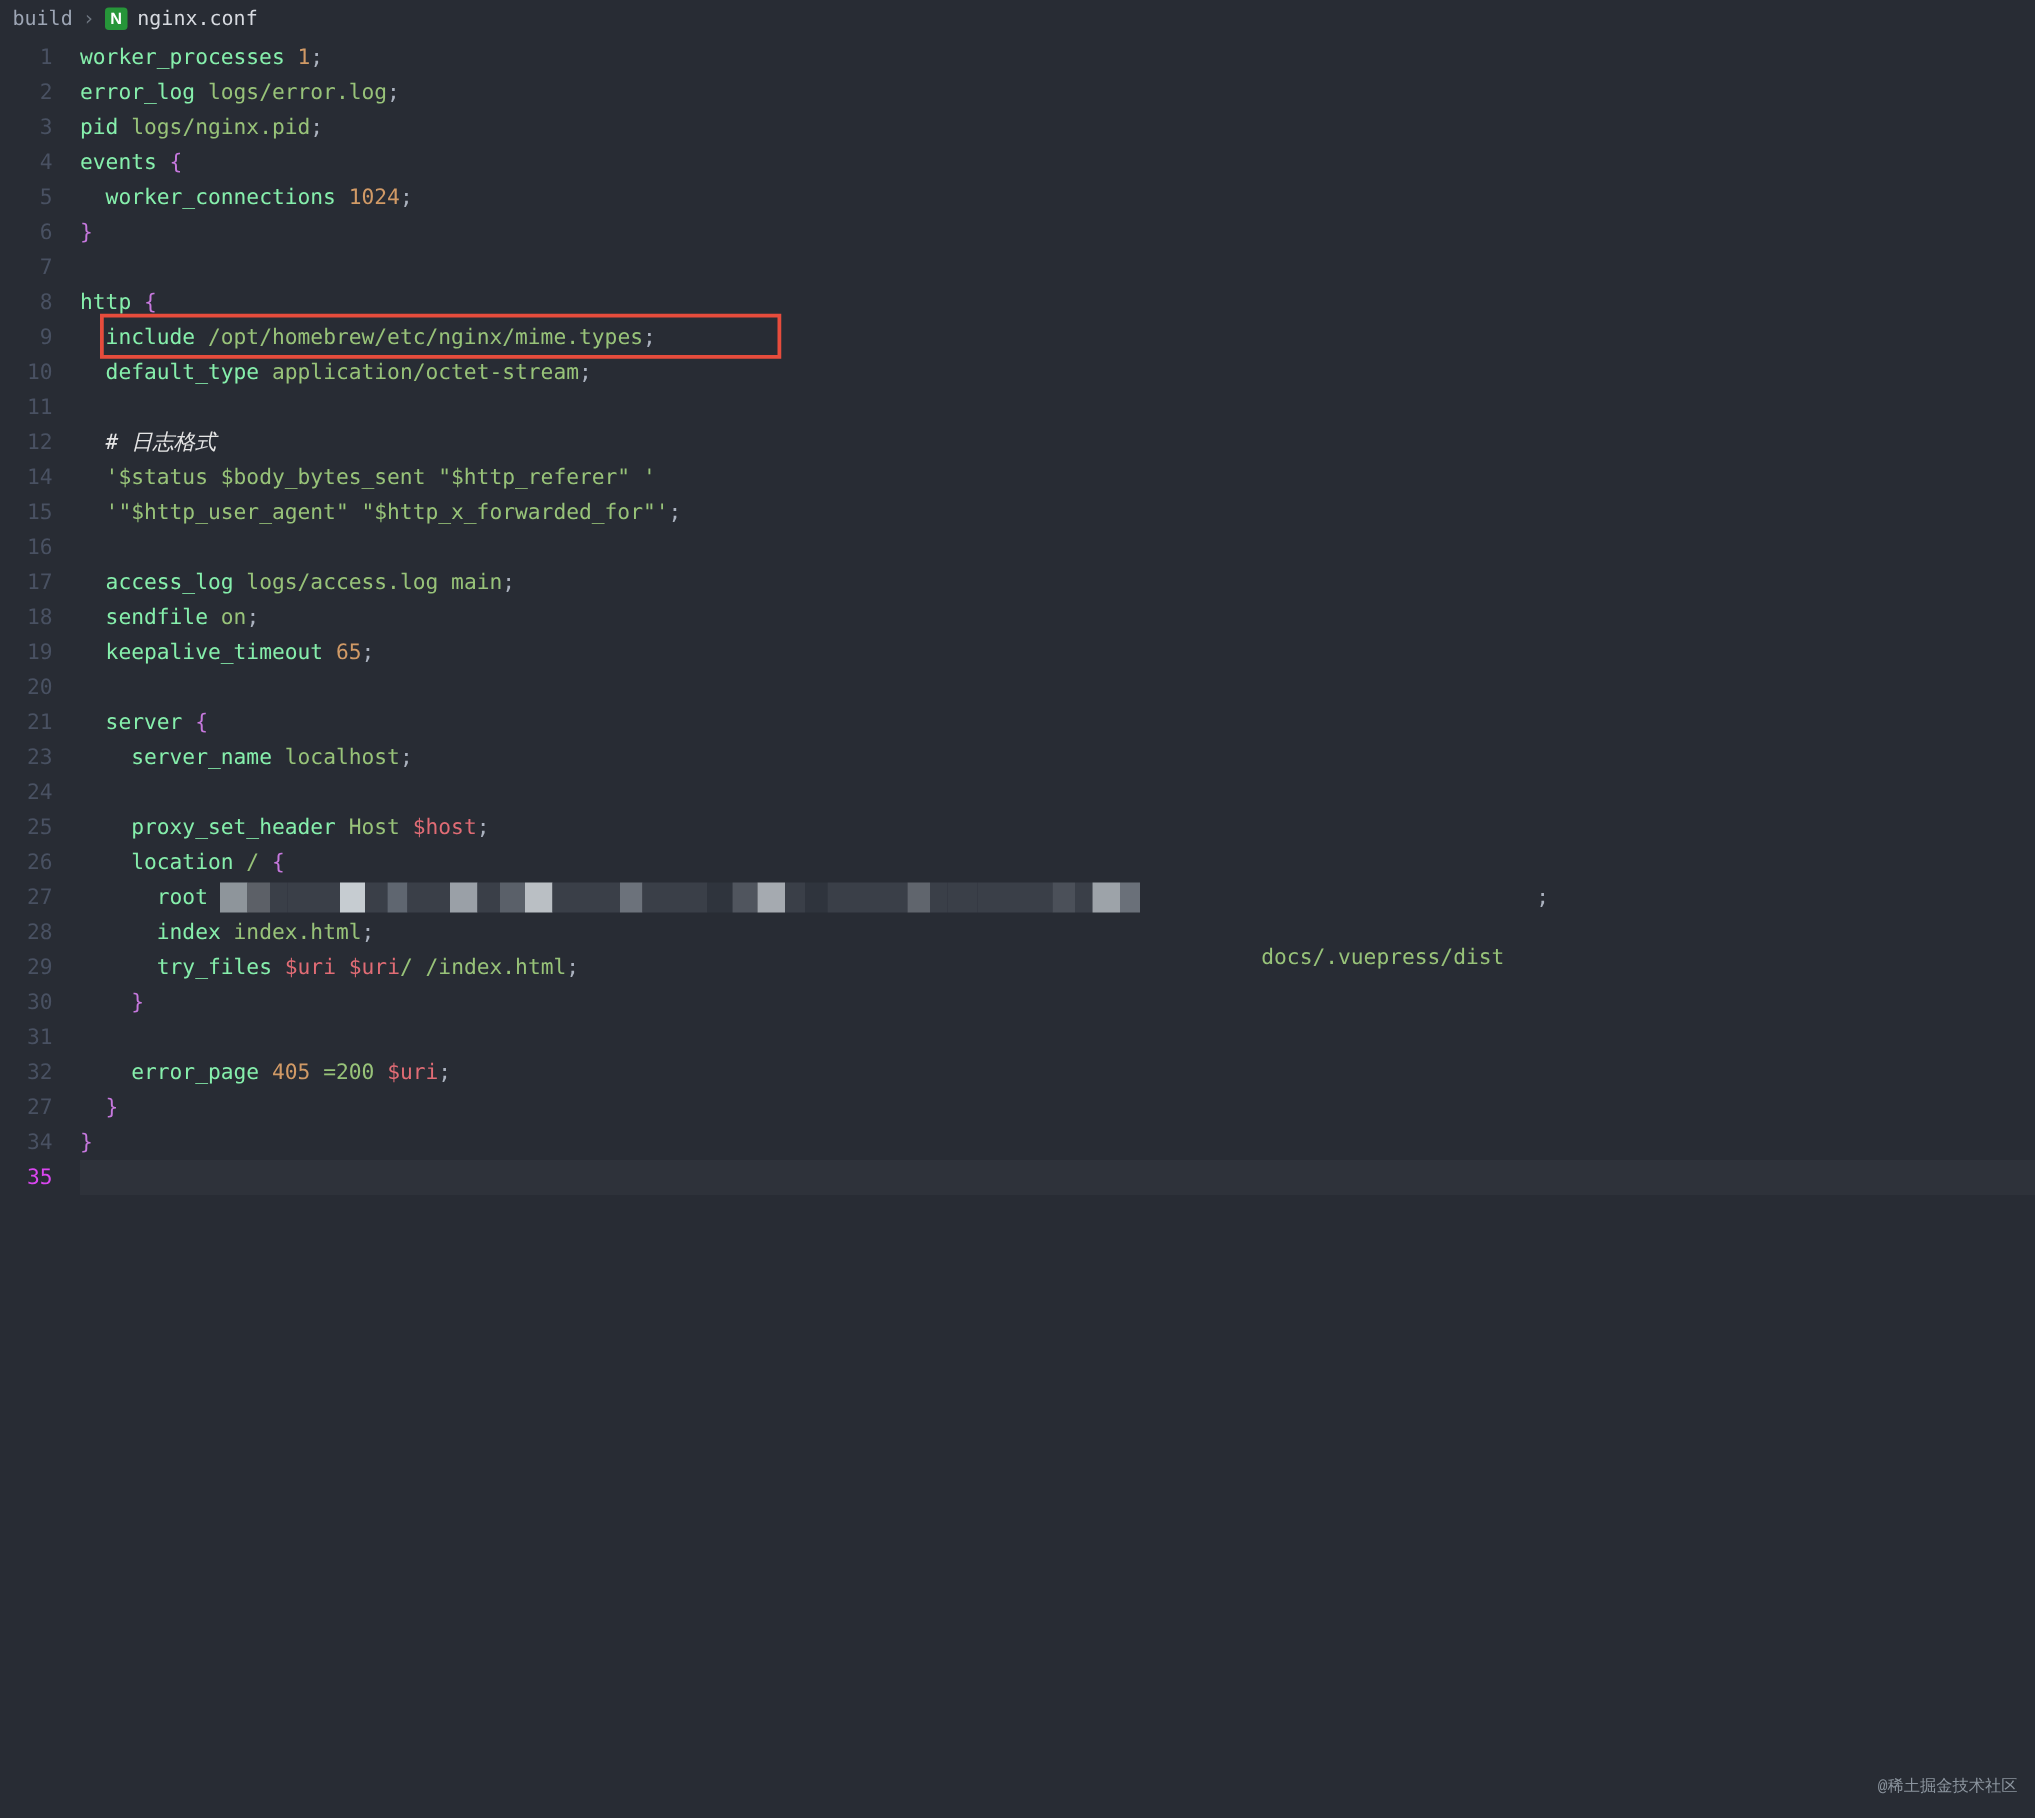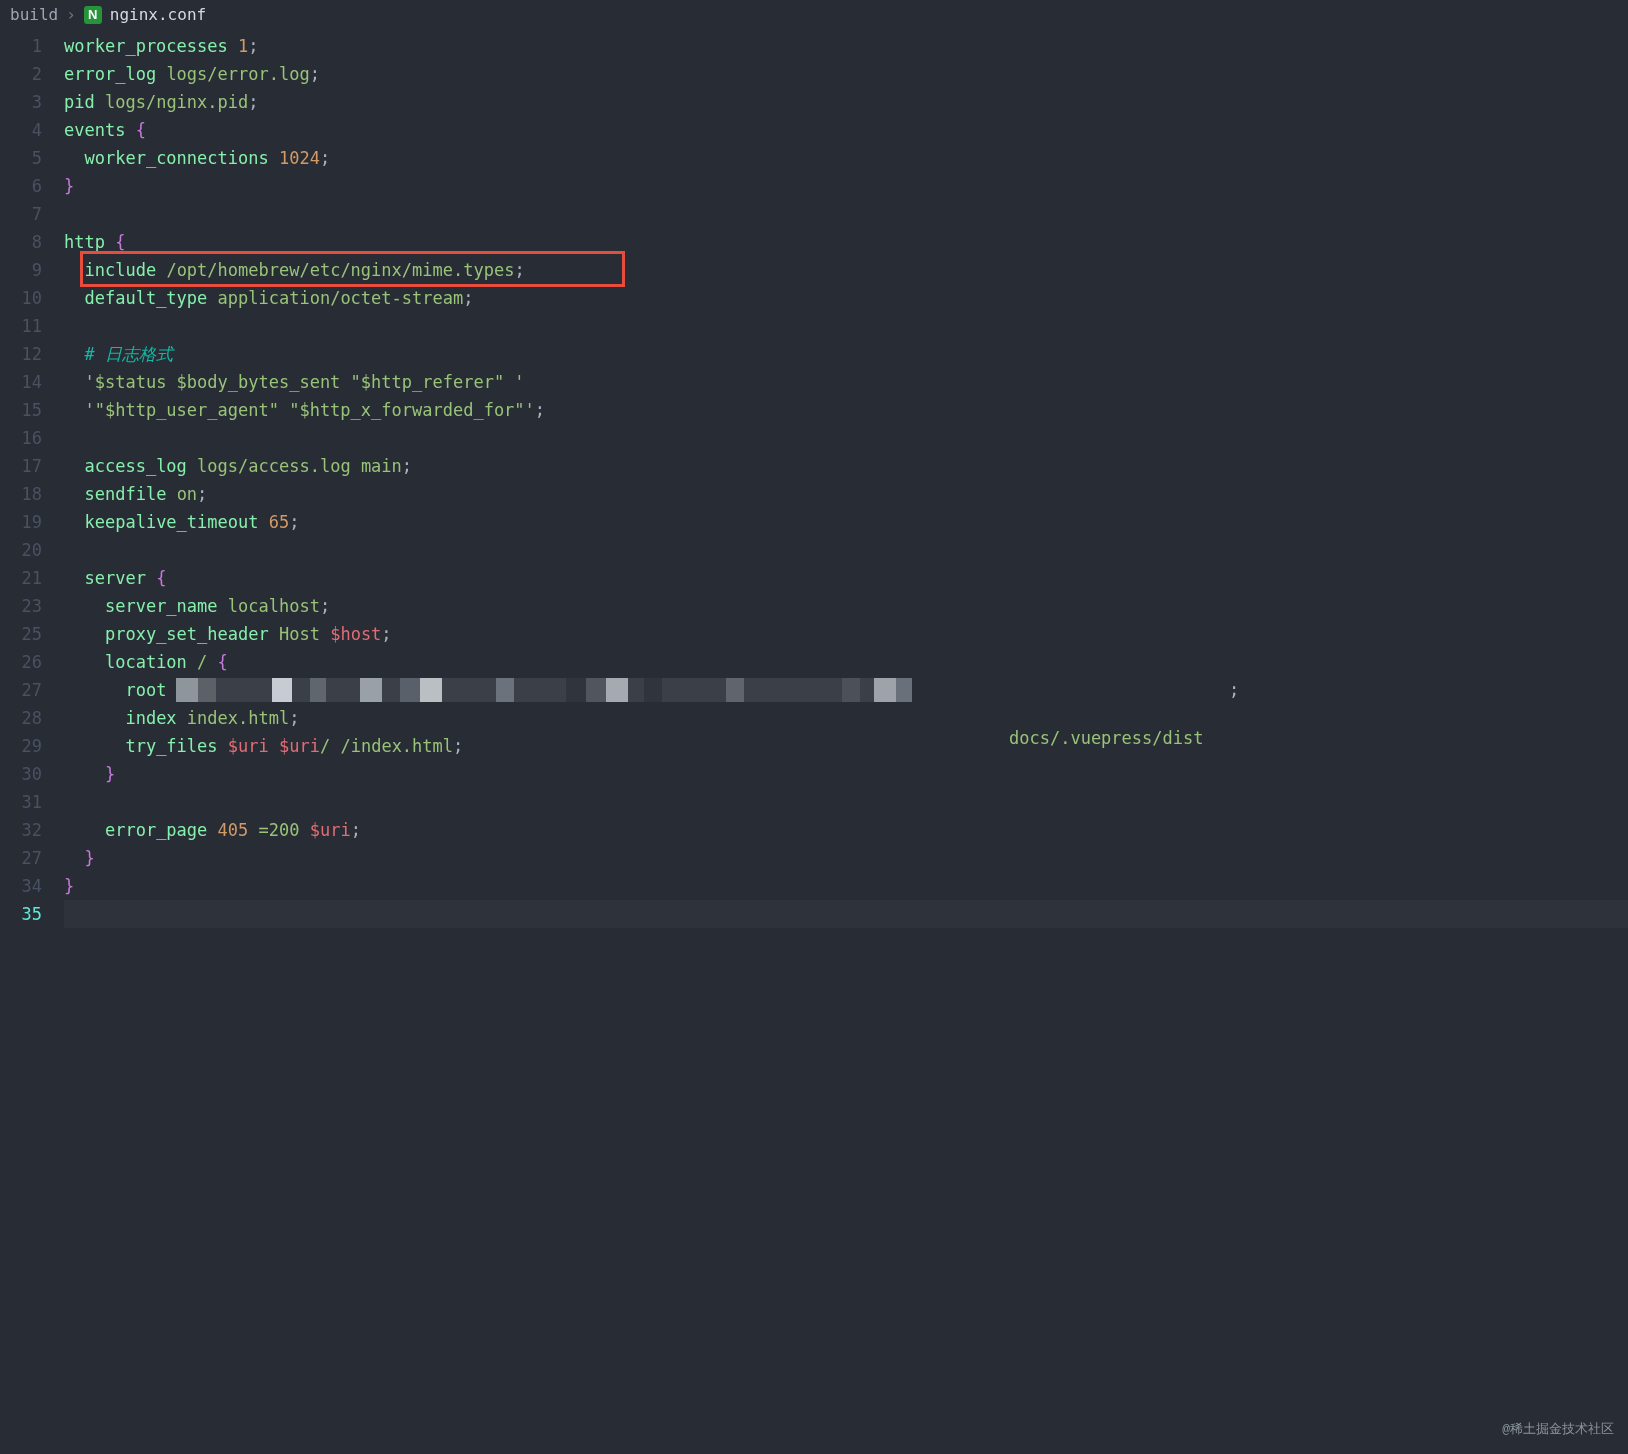--- a/index.html
+++ b/index.html
@@ -53,21 +53,21 @@
     user-select: none;
   }
   .code { flex: 1; position: relative; }
   .dir  { color: #86efac; }
   .val  { color: #98c379; margin-top: 48px; }
   .num  { color: #d19a66; }
   .str  { color: #98c379; }
   .var  { color: #e06c75; }
   .pun  { color: #abb2bf; }
   .brace{ color: #c678dd; }
-  .cmt  { color: #14b8a6; font-style: italic; }
+  .cmt  { color: #e5e5e5; font-style: italic; }
   .path-underline { text-decoration-color: #505866; text-underline-offset: 3px; }
   .hl-red {
     border: 3px solid #e74c3c;
     position: absolute;
   }
   .pixelate {
     position: absolute;
     display: flex;
     gap: 0;
   }
@@ -76,21 +76,21 @@
     height: 24px;
   }
   .watermark {
     position: absolute;
     right: 14px;
     bottom: 10px;
     color: #8b949e;
     font-size: 13px;
     font-family: Liberation Mono, monospace;
   }
-  .line.current .gutter { color: #5eead4; }
+  .line.current .gutter { color: #d946ef; }
   .line.current .code::before {
     content: "";
     position: absolute;
     left: 0; right: 0; top: 0; bottom: 0;
     background: rgba(255,255,255,0.03);
     pointer-events: none;
   }
 </style>
 </head>
 <body>
@@ -117,20 +117,21 @@
     <div class="line"><div class="gutter">12</div><div class="code"><span>  </span><span class="cmt"># 日志格式</span></div></div>
     <div class="line"><div class="gutter">14</div><div class="code"><span>  </span><span class="str">'$status $body_bytes_sent "$http_referer" '</span></div></div>
     <div class="line"><div class="gutter">15</div><div class="code"><span>  </span><span class="str">'"$http_user_agent" "$http_x_forwarded_for"'</span><span class="pun">;</span></div></div>
     <div class="line"><div class="gutter">16</div><div class="code"><span></span></div></div>
     <div class="line"><div class="gutter">17</div><div class="code"><span>  </span><span class="dir">access_log</span><span class="pun"> </span><span class="val">logs/access.log</span><span class="pun"> </span><span class="val">main</span><span class="pun">;</span></div></div>
     <div class="line"><div class="gutter">18</div><div class="code"><span>  </span><span class="dir">sendfile</span><span class="pun"> </span><span class="val">on</span><span class="pun">;</span></div></div>
     <div class="line"><div class="gutter">19</div><div class="code"><span>  </span><span class="dir">keepalive_timeout</span><span class="pun"> </span><span class="num">65</span><span class="pun">;</span></div></div>
     <div class="line"><div class="gutter">20</div><div class="code"><span></span></div></div>
     <div class="line"><div class="gutter">21</div><div class="code"><span>  </span><span class="dir">server</span><span class="pun"> </span><span class="brace">{</span></div></div>
     <div class="line"><div class="gutter">23</div><div class="code"><span>    </span><span class="dir">server_name</span><span class="pun"> </span><span class="val">localhost</span><span class="pun">;</span></div></div>
+    <div class="line"><div class="gutter">24</div><div class="code"><span></span></div></div>
     <div class="line"><div class="gutter">25</div><div class="code"><span>    </span><span class="dir">proxy_set_header</span><span class="pun"> </span><span class="val">Host</span><span class="pun"> </span><span class="var">$host</span><span class="pun">;</span></div></div>
     <div class="line"><div class="gutter">26</div><div class="code"><span>    </span><span class="dir">location</span><span class="pun"> </span><span class="val">/</span><span class="pun"> </span><span class="brace">{</span></div></div>
     <div class="line"><div class="gutter">27</div><div class="code"><span>      </span><span class="dir">root</span><div class="pixelate" style="left: 112px; top: 2px;"><span style="width: 22px; background: rgb(142, 149, 155);"></span><span style="width: 18px; background: rgb(92, 96, 103);"></span><span style="width: 14px; background: rgb(58, 63, 72);"></span><span style="width: 42px; background: rgb(58, 63, 72);"></span><span style="width: 20px; background: rgb(198, 204, 209);"></span><span style="width: 18px; background: rgb(58, 63, 72);"></span><span style="width: 16px; background: rgb(95, 102, 112);"></span><span style="width: 34px; background: rgb(58, 63, 72);"></span><span style="width: 22px; background: rgb(154, 160, 167);"></span><span style="width: 18px; background: rgb(58, 63, 72);"></span><span style="width: 20px; background: rgb(90, 96, 105);"></span><span style="width: 22px; background: rgb(186, 191, 196);"></span><span style="width: 14px; background: rgb(58, 63, 72);"></span><span style="width: 40px; background: rgb(58, 63, 72);"></span><span style="width: 18px; background: rgb(108, 114, 123);"></span><span style="width: 30px; background: rgb(58, 63, 72);"></span><span style="width: 22px; background: rgb(58, 63, 72);"></span><span style="width: 20px; background: rgb(47, 52, 61);"></span><span style="width: 20px; background: rgb(80, 85, 94);"></span><span style="width: 22px; background: rgb(165, 170, 176);"></span><span style="width: 16px; background: rgb(58, 63, 72);"></span><span style="width: 18px; background: rgb(47, 52, 61);"></span><span style="width: 30px; background: rgb(58, 63, 72);"></span><span style="width: 34px; background: rgb(58, 63, 72);"></span><span style="width: 18px; background: rgb(96, 101, 109);"></span><span style="width: 14px; background: rgb(58, 63, 72);"></span><span style="width: 24px; background: rgb(58, 63, 72);"></span><span style="width: 60px; background: rgb(58, 63, 72);"></span><span style="width: 18px; background: rgb(75, 80, 89);"></span><span style="width: 14px; background: rgb(58, 63, 72);"></span><span style="width: 22px; background: rgb(157, 163, 169);"></span><span style="width: 16px; background: rgb(106, 112, 121);"></span></div><span class="val" style="position: absolute; left: 945px; top: 0px;">docs/.vuepress/dist</span><span class="pun" style="position: absolute; left: 1165px; top: 0px;">;</span></div></div>
     <div class="line"><div class="gutter">28</div><div class="code"><span>      </span><span class="dir">index</span><span class="pun"> </span><span class="val">index.html</span><span class="pun">;</span></div></div>
     <div class="line"><div class="gutter">29</div><div class="code"><span>      </span><span class="dir">try_files</span><span class="pun"> </span><span class="var">$uri</span><span class="pun"> </span><span class="var">$uri</span><span class="val">/</span><span class="pun"> </span><span class="val">/index.html</span><span class="pun">;</span></div></div>
     <div class="line"><div class="gutter">30</div><div class="code"><span>    </span><span class="brace">}</span></div></div>
     <div class="line"><div class="gutter">31</div><div class="code"><span></span></div></div>
     <div class="line"><div class="gutter">32</div><div class="code"><span>    </span><span class="dir">error_page</span><span class="pun"> </span><span class="num">405</span><span class="pun"> </span><span class="val">=200</span><span class="pun"> </span><span class="var">$uri</span><span class="pun">;</span></div></div>
     <div class="line"><div class="gutter">27</div><div class="code"><span>  </span><span class="brace">}</span></div></div>
     <div class="line"><div class="gutter">34</div><div class="code"><span></span><span class="brace">}</span></div></div>

